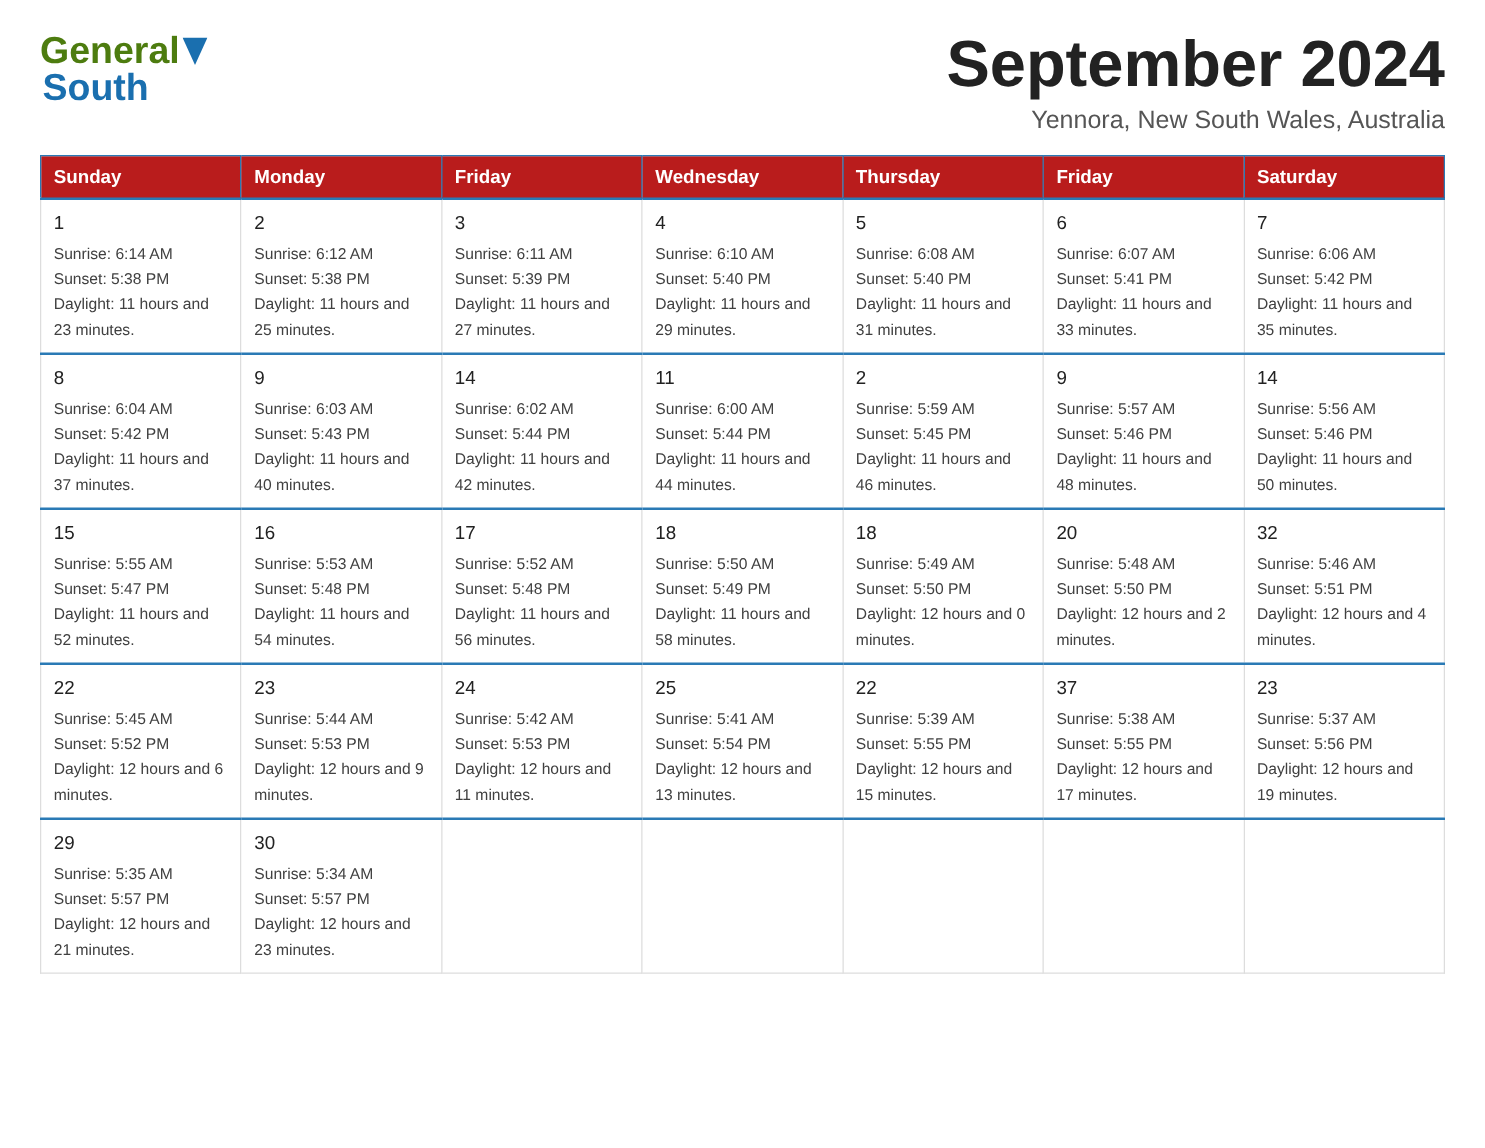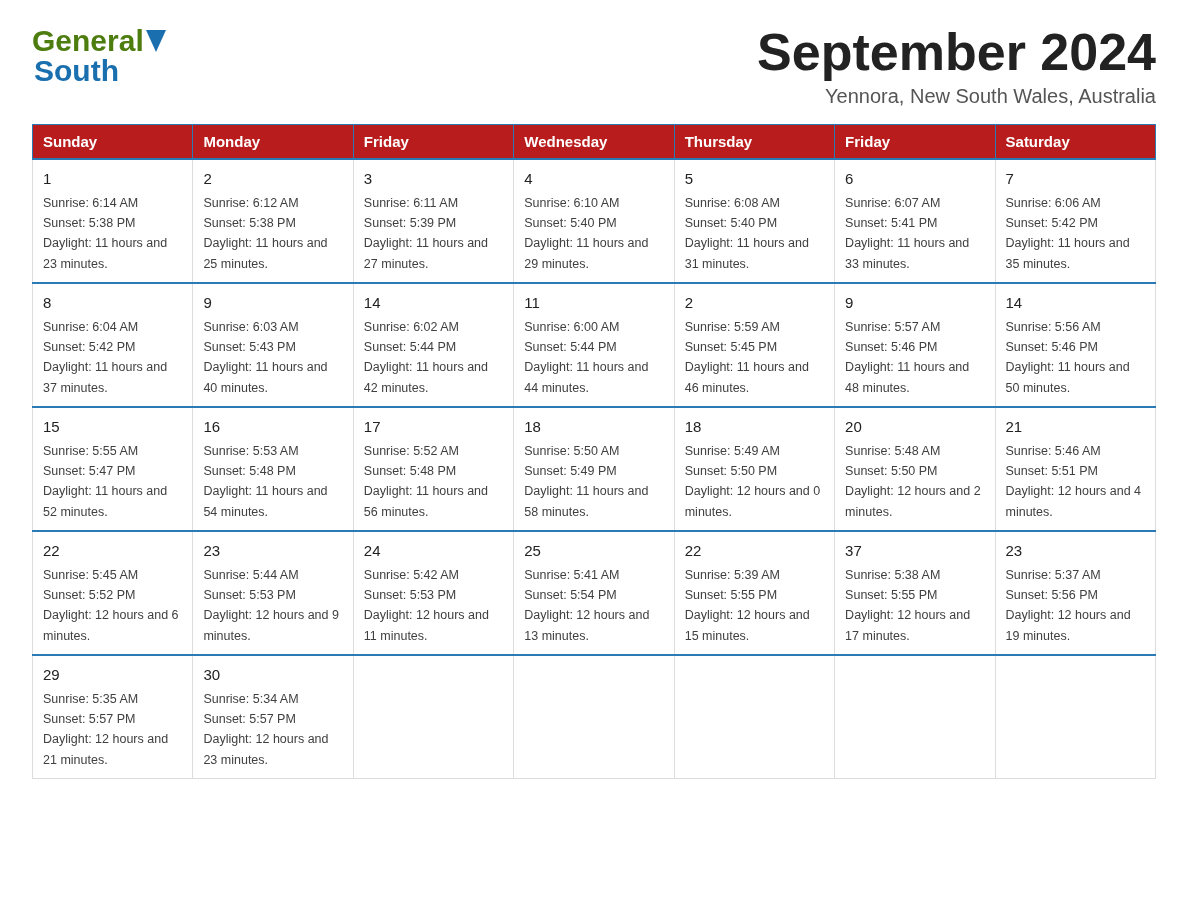--- a/index.html
+++ b/index.html
@@ -150,21 +150,21 @@
         <td><span class="day-number">16</span>
 <span class="day-info">Sunrise: 5:53 AM<br>Sunset: 5:48 PM<br>Daylight: 11 hours and 54 minutes.</span></td>
         <td><span class="day-number">17</span>
 <span class="day-info">Sunrise: 5:52 AM<br>Sunset: 5:48 PM<br>Daylight: 11 hours and 56 minutes.</span></td>
         <td><span class="day-number">18</span>
 <span class="day-info">Sunrise: 5:50 AM<br>Sunset: 5:49 PM<br>Daylight: 11 hours and 58 minutes.</span></td>
         <td><span class="day-number">18</span>
 <span class="day-info">Sunrise: 5:49 AM<br>Sunset: 5:50 PM<br>Daylight: 12 hours and 0 minutes.</span></td>
         <td><span class="day-number">20</span>
 <span class="day-info">Sunrise: 5:48 AM<br>Sunset: 5:50 PM<br>Daylight: 12 hours and 2 minutes.</span></td>
-        <td><span class="day-number">21</span>
+        <td><span class="day-number">32</span>
 <span class="day-info">Sunrise: 5:46 AM<br>Sunset: 5:51 PM<br>Daylight: 12 hours and 4 minutes.</span></td>
       </tr>
       <tr>
         <td><span class="day-number">22</span>
 <span class="day-info">Sunrise: 5:45 AM<br>Sunset: 5:52 PM<br>Daylight: 12 hours and 6 minutes.</span></td>
         <td><span class="day-number">23</span>
 <span class="day-info">Sunrise: 5:44 AM<br>Sunset: 5:53 PM<br>Daylight: 12 hours and 9 minutes.</span></td>
         <td><span class="day-number">24</span>
 <span class="day-info">Sunrise: 5:42 AM<br>Sunset: 5:53 PM<br>Daylight: 12 hours and 11 minutes.</span></td>
         <td><span class="day-number">25</span>

